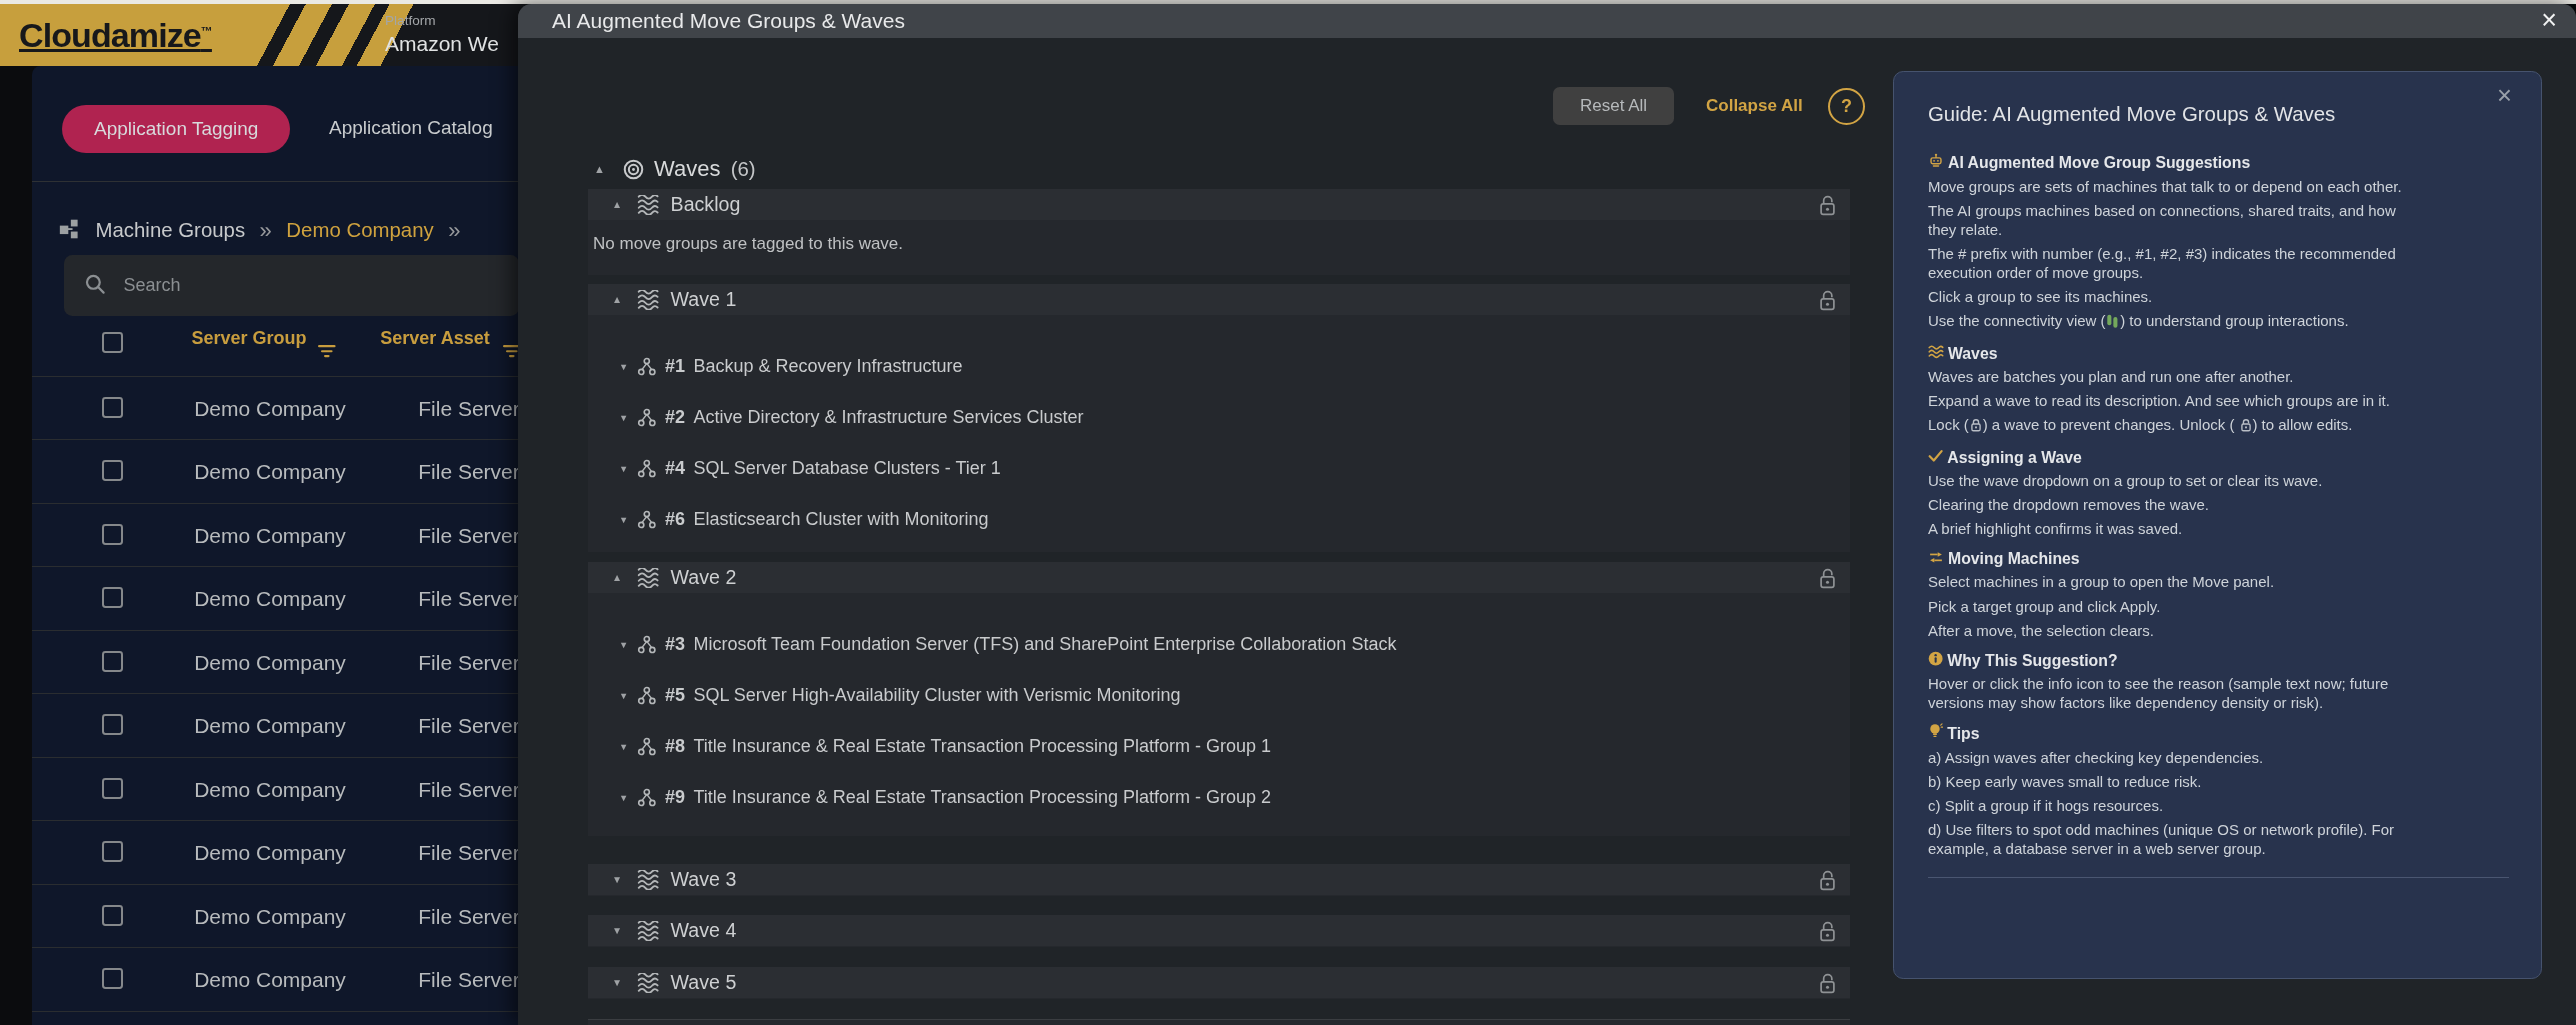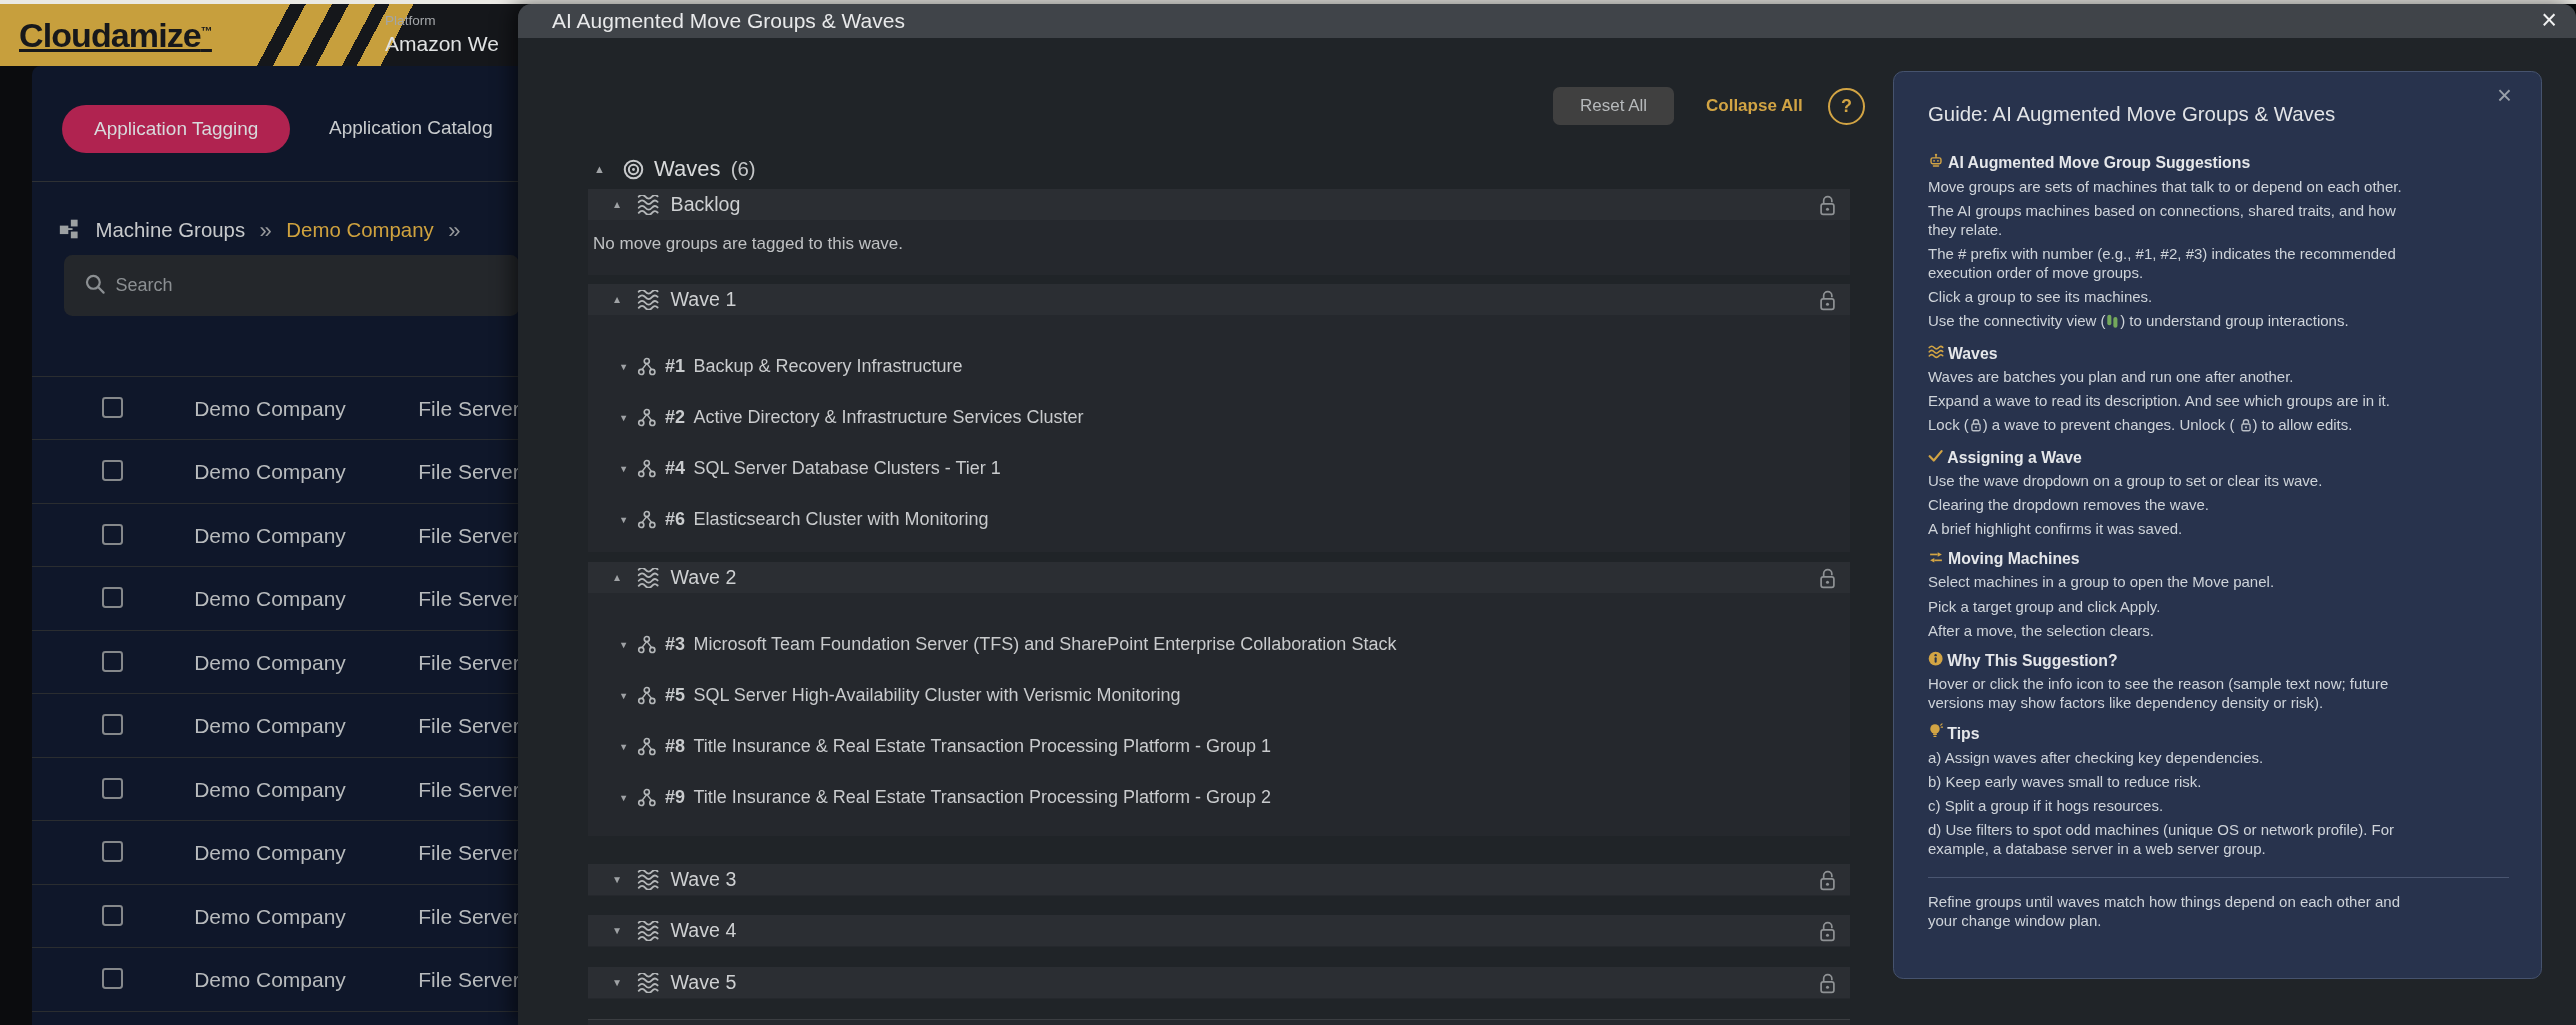--- a/index.html
+++ b/index.html
@@ -20,21 +20,21 @@
   .tab{position:absolute;font-size:19px;font-weight:500;color:#c9ccce;cursor:pointer;}
   .tab.active{left:30px;top:39px;height:48px;line-height:48px;padding:0 32px;border-radius:24px;
     background:#b02350;color:#d8dadc;}
   .tab.plain{left:297px;top:51px;}
   #tabs-divider{left:0;top:115px;width:523px;height:0.9px;background:#2e3134;}
   #breadcrumb{left:27px;top:150px;height:29px;display:flex;align-items:center;gap:14.5px;}
   .crumb{font-size:20.4px;color:#c7c9cb;white-space:nowrap;}
   .crumb.gold{color:#cfa23e;}
   .crumb-sep{font-size:22px;color:#97999c;}
   #search-box{left:32px;top:189px;width:455px;height:61px;background:#24272b;border-radius:8.5px;
-    display:flex;align-items:center;padding:0 20.4px;box-sizing:border-box;gap:6px;}
+    display:flex;align-items:center;padding:0 20.4px;box-sizing:border-box;gap:14px;}
   #search-input{flex:1;background:transparent;border:none;outline:none;font-size:18px;color:#dfe1e2;
     font-family:"Liberation Sans",sans-serif;}
   #search-input::placeholder{color:#8b8f92;}
   
   #table-header{left:0;top:256px;width:523px;height:55px;}
   .th-label{position:absolute;font-size:18px;font-weight:bold;color:#c89d3e;text-align:center;line-height:22px;}
   #th-group{left:153px;top:5.1px;width:128px;}
   #th-asset{left:339px;top:5.1px;width:128px;}
   .filter-ic{position:absolute;top:22px;cursor:pointer;}
   #filter-group{left:285px;}
@@ -125,20 +125,39 @@
     </div>
   <div id="search-box" class="abs">
     <span>
       <svg width="23" height="23" viewBox="0 0 27 27">
           <circle cx="11" cy="11" r="7.5" fill="none" stroke="#8b8f92" stroke-width="2.6"></circle>
           <line x1="16.8" y1="16.8" x2="23" y2="23" stroke="#8b8f92" stroke-width="2.6" stroke-linecap="round"></line>
         </svg>
     </span>
     <input id="search-input" placeholder="Search" style="">
   </div>
+  <div id="table-header" class="abs">
+    <div id="header-checkbox" class="checkbox"></div>
+    <div id="th-group" class="th-label">Server Group</div>
+    <span id="filter-group" class="filter-ic">
+      <svg width="19.6" height="14.5" viewBox="0 0 23 17">
+          <line x1="2.5" y1="2.5" x2="20.5" y2="2.5" stroke="#c89d3e" stroke-width="2.6" stroke-linecap="round"></line>
+          <line x1="6" y1="8.5" x2="17" y2="8.5" stroke="#c89d3e" stroke-width="2.6" stroke-linecap="round"></line>
+          <line x1="9.5" y1="14.2" x2="13.5" y2="14.2" stroke="#c89d3e" stroke-width="2.6" stroke-linecap="round"></line>
+        </svg>
+    </span>
+    <div id="th-asset" class="th-label">Server Asset</div>
+    <span id="filter-asset" class="filter-ic">
+      <svg width="19.6" height="14.5" viewBox="0 0 23 17">
+          <line x1="2.5" y1="2.5" x2="20.5" y2="2.5" stroke="#c89d3e" stroke-width="2.6" stroke-linecap="round"></line>
+          <line x1="6" y1="8.5" x2="17" y2="8.5" stroke="#c89d3e" stroke-width="2.6" stroke-linecap="round"></line>
+          <line x1="9.5" y1="14.2" x2="13.5" y2="14.2" stroke="#c89d3e" stroke-width="2.6" stroke-linecap="round"></line>
+        </svg>
+    </span>
+  </div>
   <div id="table-rows" class="abs">
       <div class="t-row" style="top: 0px;">
         <div class="checkbox"></div>
         <div class="t-cell c-group">Demo Company</div>
         <div class="t-cell c-asset">File Server</div>
       </div>
       <div class="t-row" style="top: 63px;">
         <div class="checkbox"></div>
         <div class="t-cell c-group">Demo Company</div>
         <div class="t-cell c-asset">File Server</div>
@@ -541,20 +560,16 @@
             <div class="g-para">
               <div class="g-line">c) Split a group if it hogs resources.</div>
             </div>
             <div class="g-para">
               <div class="g-line">d) Use filters to spot odd machines (unique OS or network profile). For</div>
               <div class="g-line">example, a database server in a web server group.</div>
             </div>
           </div>
         </div>
       <div id="guide-divider"></div>
-      <div id="guide-footer">
-          <div class="g-line">Refine groups until waves match how things depend on each other and</div>
-          <div class="g-line">your change window plan.</div>
-        </div>
     </div>
   </div>
 </div>
 
 
 </body></html>

